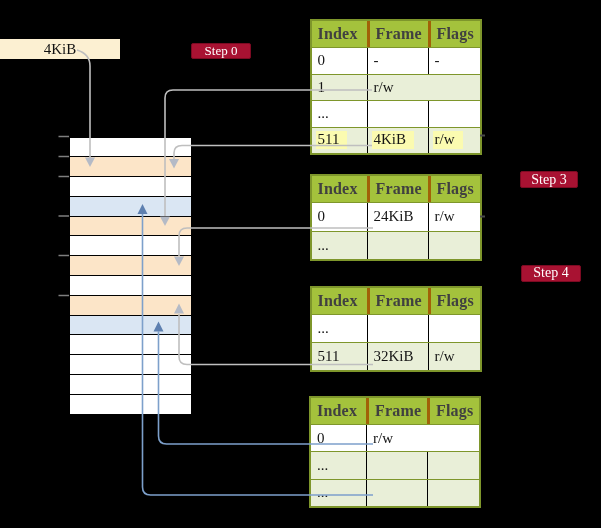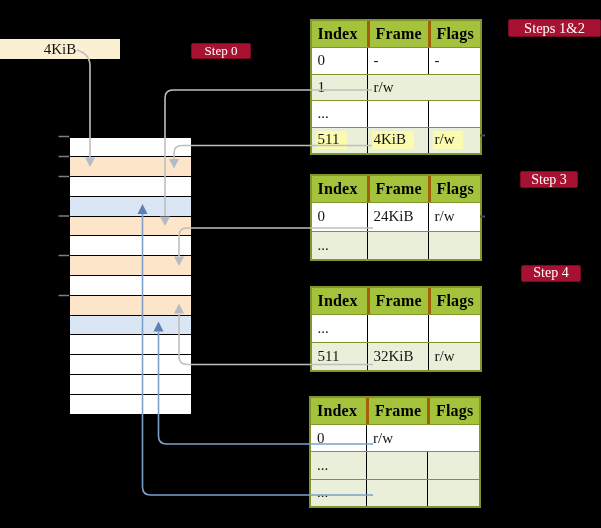--- a/index.html
+++ b/index.html
@@ -40,21 +40,21 @@
   .ptable{
     position:absolute;width:172px;box-sizing:border-box;
     border:2px solid var(--table_border,#7e962b);background:#fff;
   }
   #table-0{left:309.5px;top:19px;}
   #table-1{left:309.5px;top:174px;}
   #table-2{left:309.5px;top:286px;}
   #table-3{left:309px;top:396px;}
   .thead{height:26px;background:var(--header_green,#a4c23c);display:flex;}
   .thead .cell{
-    color:#000000;font-weight:700;font-size:16px;display:flex;align-items:center;
+    color:#404040;font-weight:700;font-size:16px;display:flex;align-items:center;
     padding-left:6px;box-sizing:border-box;letter-spacing:.2px;
   }
   .thead .cell+.cell{border-left:3px solid #a16207;}
   .trow{display:flex;border-top:1px solid var(--table_border,#7e962b);}
   #table-0 .trow{height:25.5px;}
   #table-1 .trow{height:27.5px;}
   #table-2 .trow{height:27px;}
   #table-3 .trow{height:26.3px;}
   .trow .cell{
     font-size:15px;color:#141414;display:flex;align-items:center;
@@ -74,21 +74,20 @@
   .dash{stroke:#4a4a4a;stroke-width:2;}
 </style>
 </head>
 <body>
 
 <div id="canvas">
 
   <div id="frame-size-label">4KiB</div>
 
   <div class="badge" id="badge-step0">Step 0</div>
-  <div class="badge" id="badge-steps12">Steps 1&amp;2</div>
   <div class="badge" id="badge-step3">Step 3</div>
   <div class="badge" id="badge-step4">Step 4</div>
 
   <div id="memory">
       <div class="mrow white"></div>
       <div class="mrow orange"></div>
       <div class="mrow white"></div>
       <div class="mrow blue"></div>
       <div class="mrow orange"></div>
       <div class="mrow white"></div>

